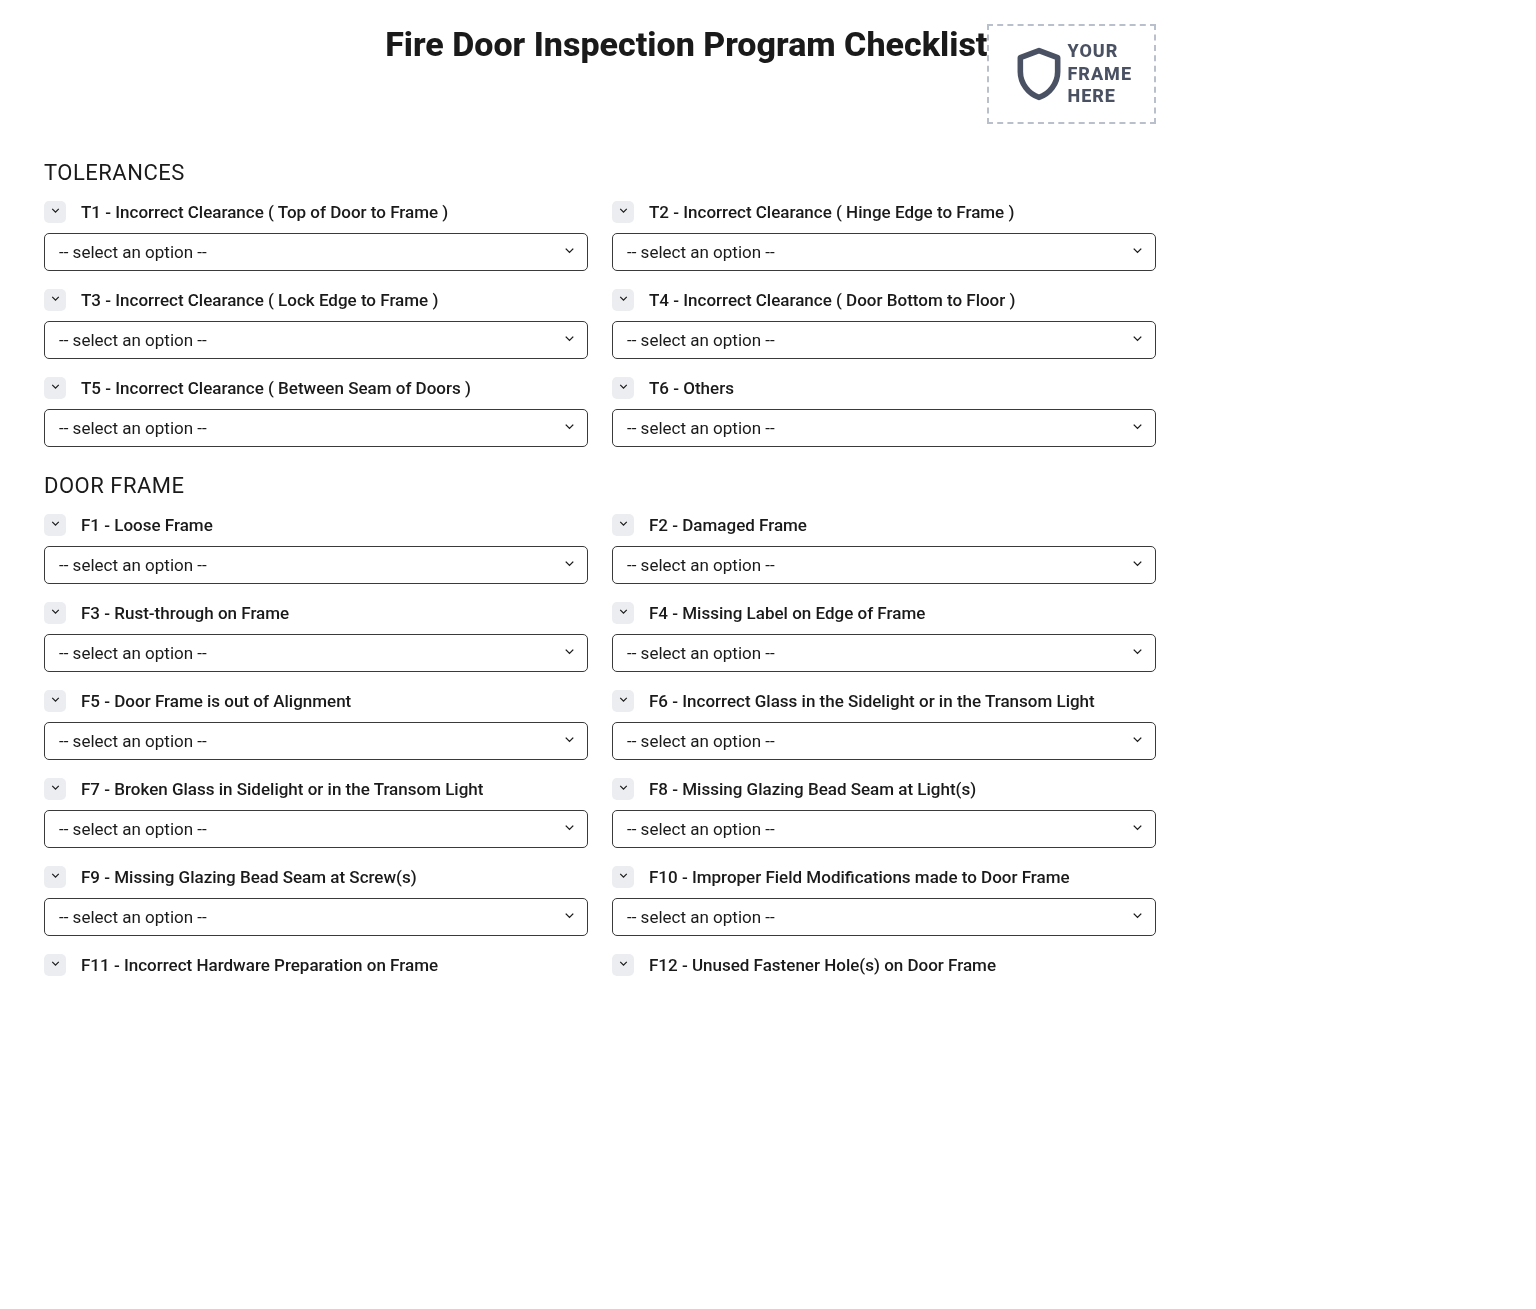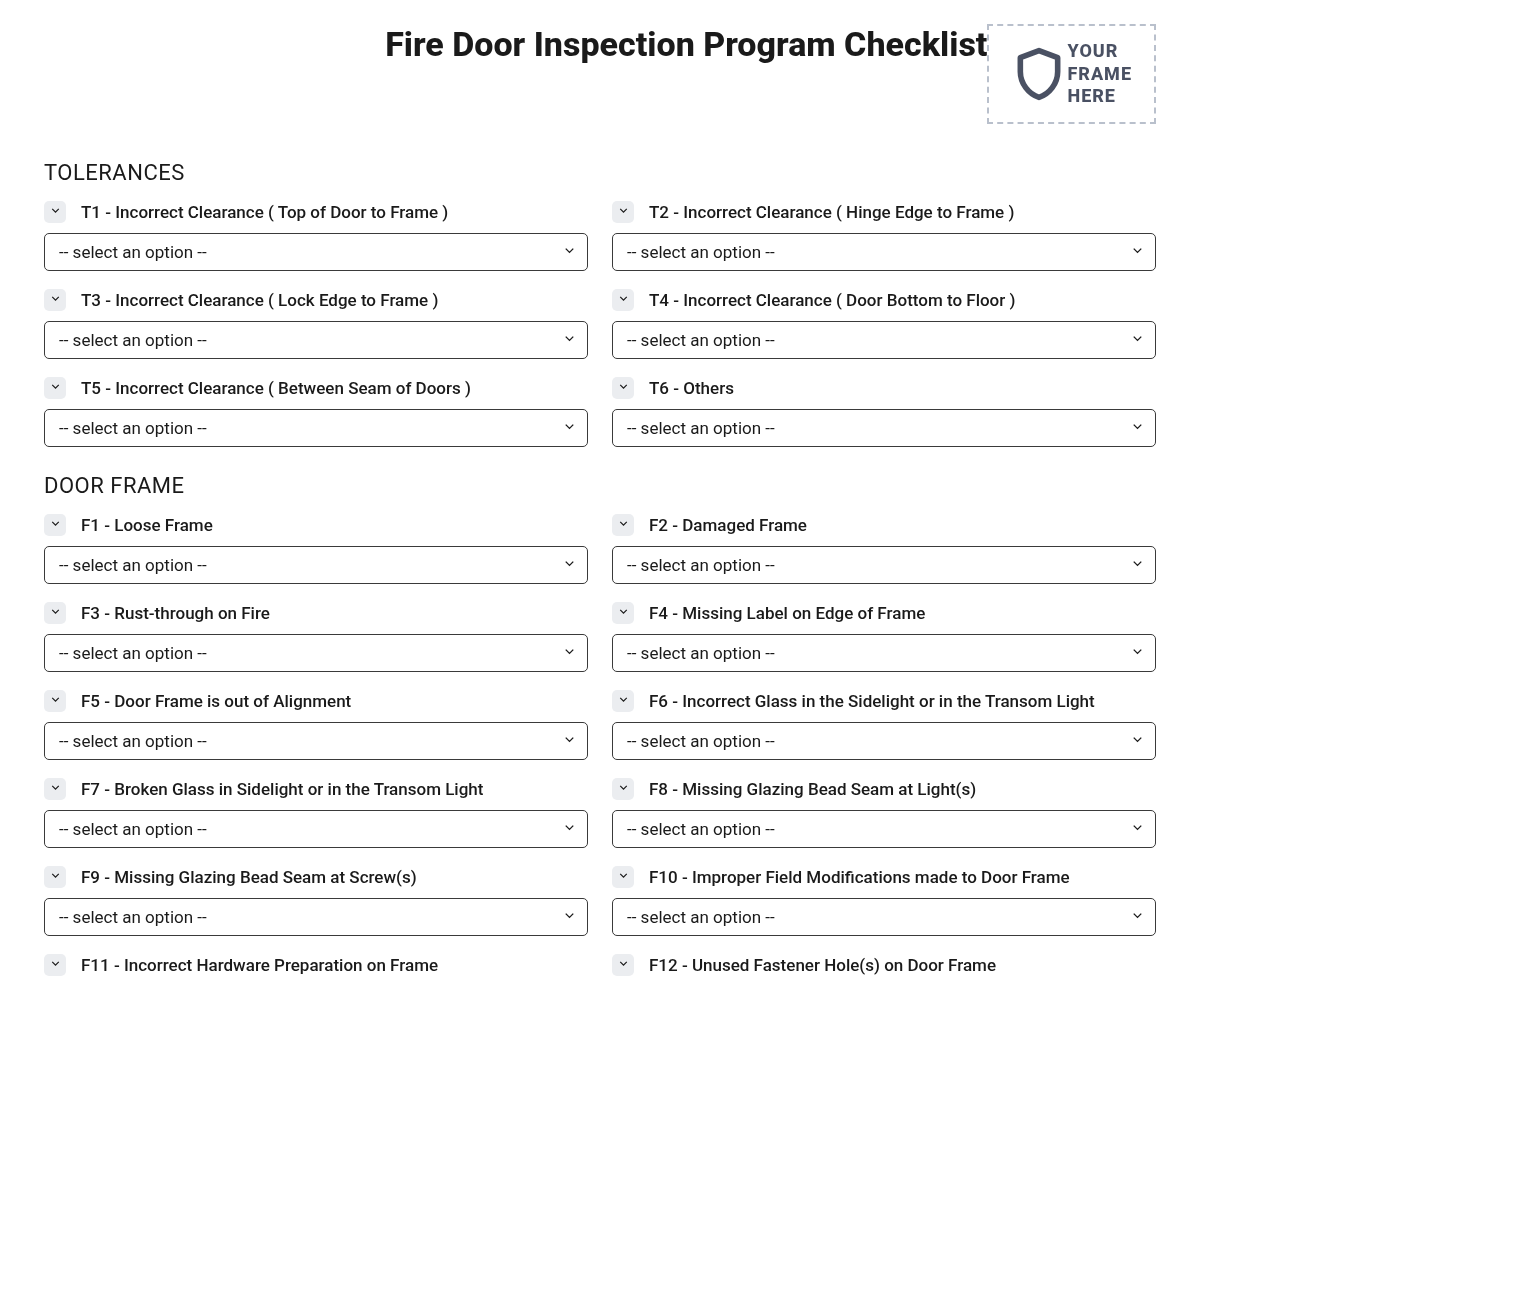--- a/index.html
+++ b/index.html
@@ -273,21 +273,21 @@
               </svg></span>
           </div>
         </div>
         <div class="field">
           <div class="label-row">
             <div class="expander">
               <span><svg viewBox="0 0 24 24">
                   <polyline points="6 9 12 15 18 9"></polyline>
                 </svg></span>
             </div>
-            <span class="label-text">F3 - Rust-through on Fire</span>
+            <span class="label-text">F3 - Rust-through on Frame</span>
           </div>
           <div class="select">
             <span>-- select an option --</span>
             <span class="chev"><svg viewBox="0 0 24 24">
                 <polyline points="6 9 12 15 18 9"></polyline>
               </svg></span>
           </div>
         </div>
         <div class="field">
           <div class="label-row">

